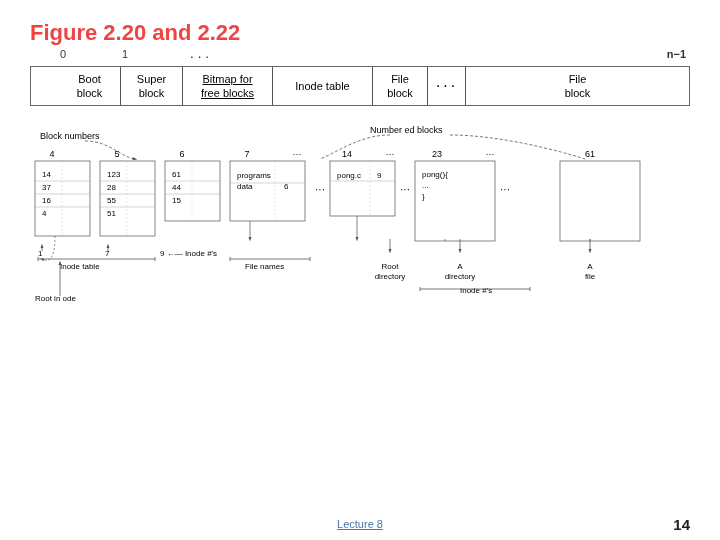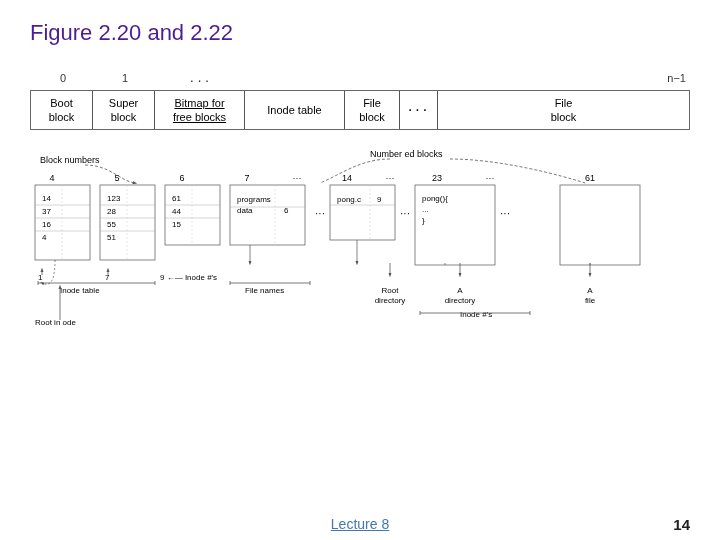--- a/index.html
+++ b/index.html
@@ -16,35 +16,36 @@
     .slide-container {
       width: 720px;
       height: 540px;
       background: #fff;
       position: relative;
       padding: 20px 30px;
     }
 
     .slide-title {
       font-size: 22px;
-      font-weight: normal;
-      margin-bottom: 26px;
-      color: #4c1d95;
+      font-weight: bold;
+      margin-bottom: 2px;
+      color: #ef4444;
     }
 
     
     .fs-diagram {
       position: relative;
       margin-bottom: 10px;
     }
 
     .fs-blocks-row {
       display: flex;
       align-items: stretch;
       border: 1px solid #555;
+      padding-left: 28px;
     }
 
     .fs-block {
       border-right: 1px solid #555;
       text-align: center;
       padding: 4px 6px;
       font-size: 11px;
       line-height: 1.3;
       display: flex;
       align-items: center;
@@ -73,21 +74,21 @@
       bottom: 16px;
       left: 0;
       right: 0;
       display: flex;
       justify-content: center;
       align-items: center;
     }
 
     .footer-lecture {
       color: #4477aa;
-      font-size: 14px;
+      font-size: 11px;
       text-decoration: underline;
       position: absolute;
       left: 50%;
       transform: translateX(-50%);
     }
 
     .footer-page {
       position: absolute;
       right: 30px;
       font-size: 15px;
@@ -103,21 +104,21 @@
   <div class="slide-title">Figure 2.20 and 2.22</div>
 
   <div class="fs-diagram">
 
     <div style="display:flex; font-size:11px; color:#333; margin-bottom:2px; padding-left:2px;">
       <span style="width:62px; text-align:center;">0</span>
       <span style="width:62px; text-align:center;">1</span>
       <span style="width:90px; text-align:center;">
         <span style="font-size:14px; letter-spacing:3px;">···</span>
       </span>
-      <span style="flex:1; text-align:right; padding-right:4px;">n−1</span>
+      <span style="flex:1; text-align:right; padding-right:4px;font-weight:bold;">n−1</span>
     </div>
 
     <div class="fs-blocks-row" style="border:1px solid #666;">
       <div class="fs-block" style="width:62px; min-height:38px;">Boot<br>block</div>
       <div class="fs-block" style="width:62px;">Super<br>block</div>
       <div class="fs-block" style="width:90px;text-decoration:underline;">Bitmap for<br>free blocks</div>
       <div class="fs-block" style="width:100px;">Inode table</div>
       <div class="fs-block" style="width:55px;">File<br>block</div>
       <div class="fs-block" style="width:38px; font-size:16px; letter-spacing:2px;">···</div>
       <div class="fs-block" style="flex:1;">File<br>block</div>

